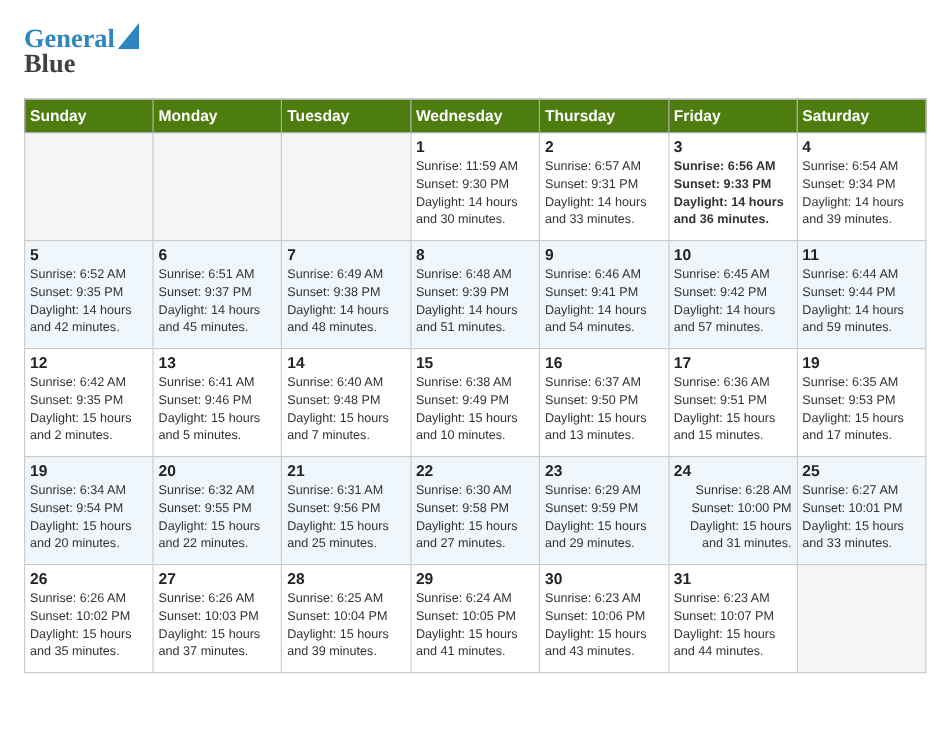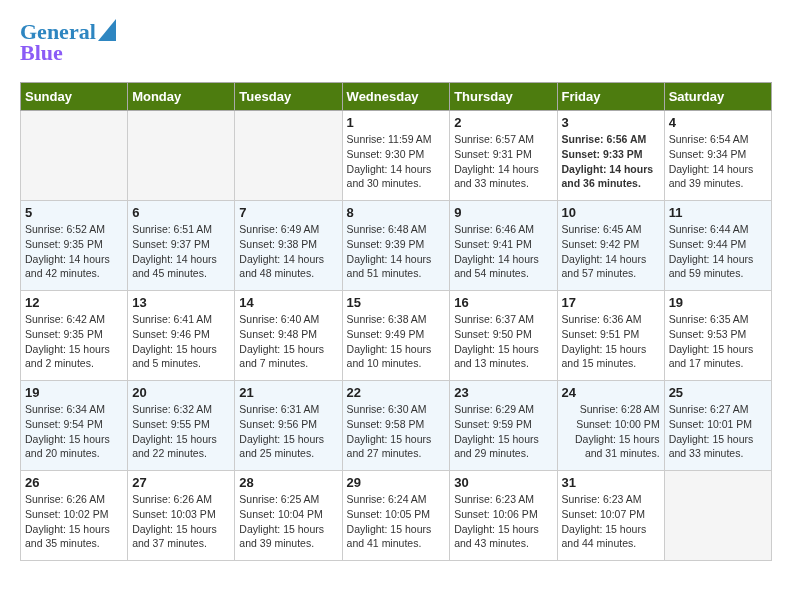--- a/index.html
+++ b/index.html
@@ -92,21 +92,21 @@
   <div class="logo">
     <div style="display:flex; flex-direction:column; align-items:flex-start;">
       <div style="display:flex; align-items:center;">
         <span class="logo-text">
           <span>General</span>
         </span>
         <svg width="18" height="22" viewBox="0 0 18 22" style="margin-left:2px; margin-top:-4px;">
           <polygon points="0,22 18,22 18,0" fill="#2e86c1"></polygon>
         </svg>
       </div>
-      <span style="font-size:22px; font-weight:bold; color:#8b5cf6; margin-top:-4px;">Blue</span>
+      <span style="font-size:22px; font-weight:bold; color:#404040; margin-top:-4px;">Blue</span>
     </div>
   </div>
   <div class="title-block">
     <div class="month-title"></div>
     <div class="location"></div>
   </div>
 </div>
 
 <table>
   <thead>

